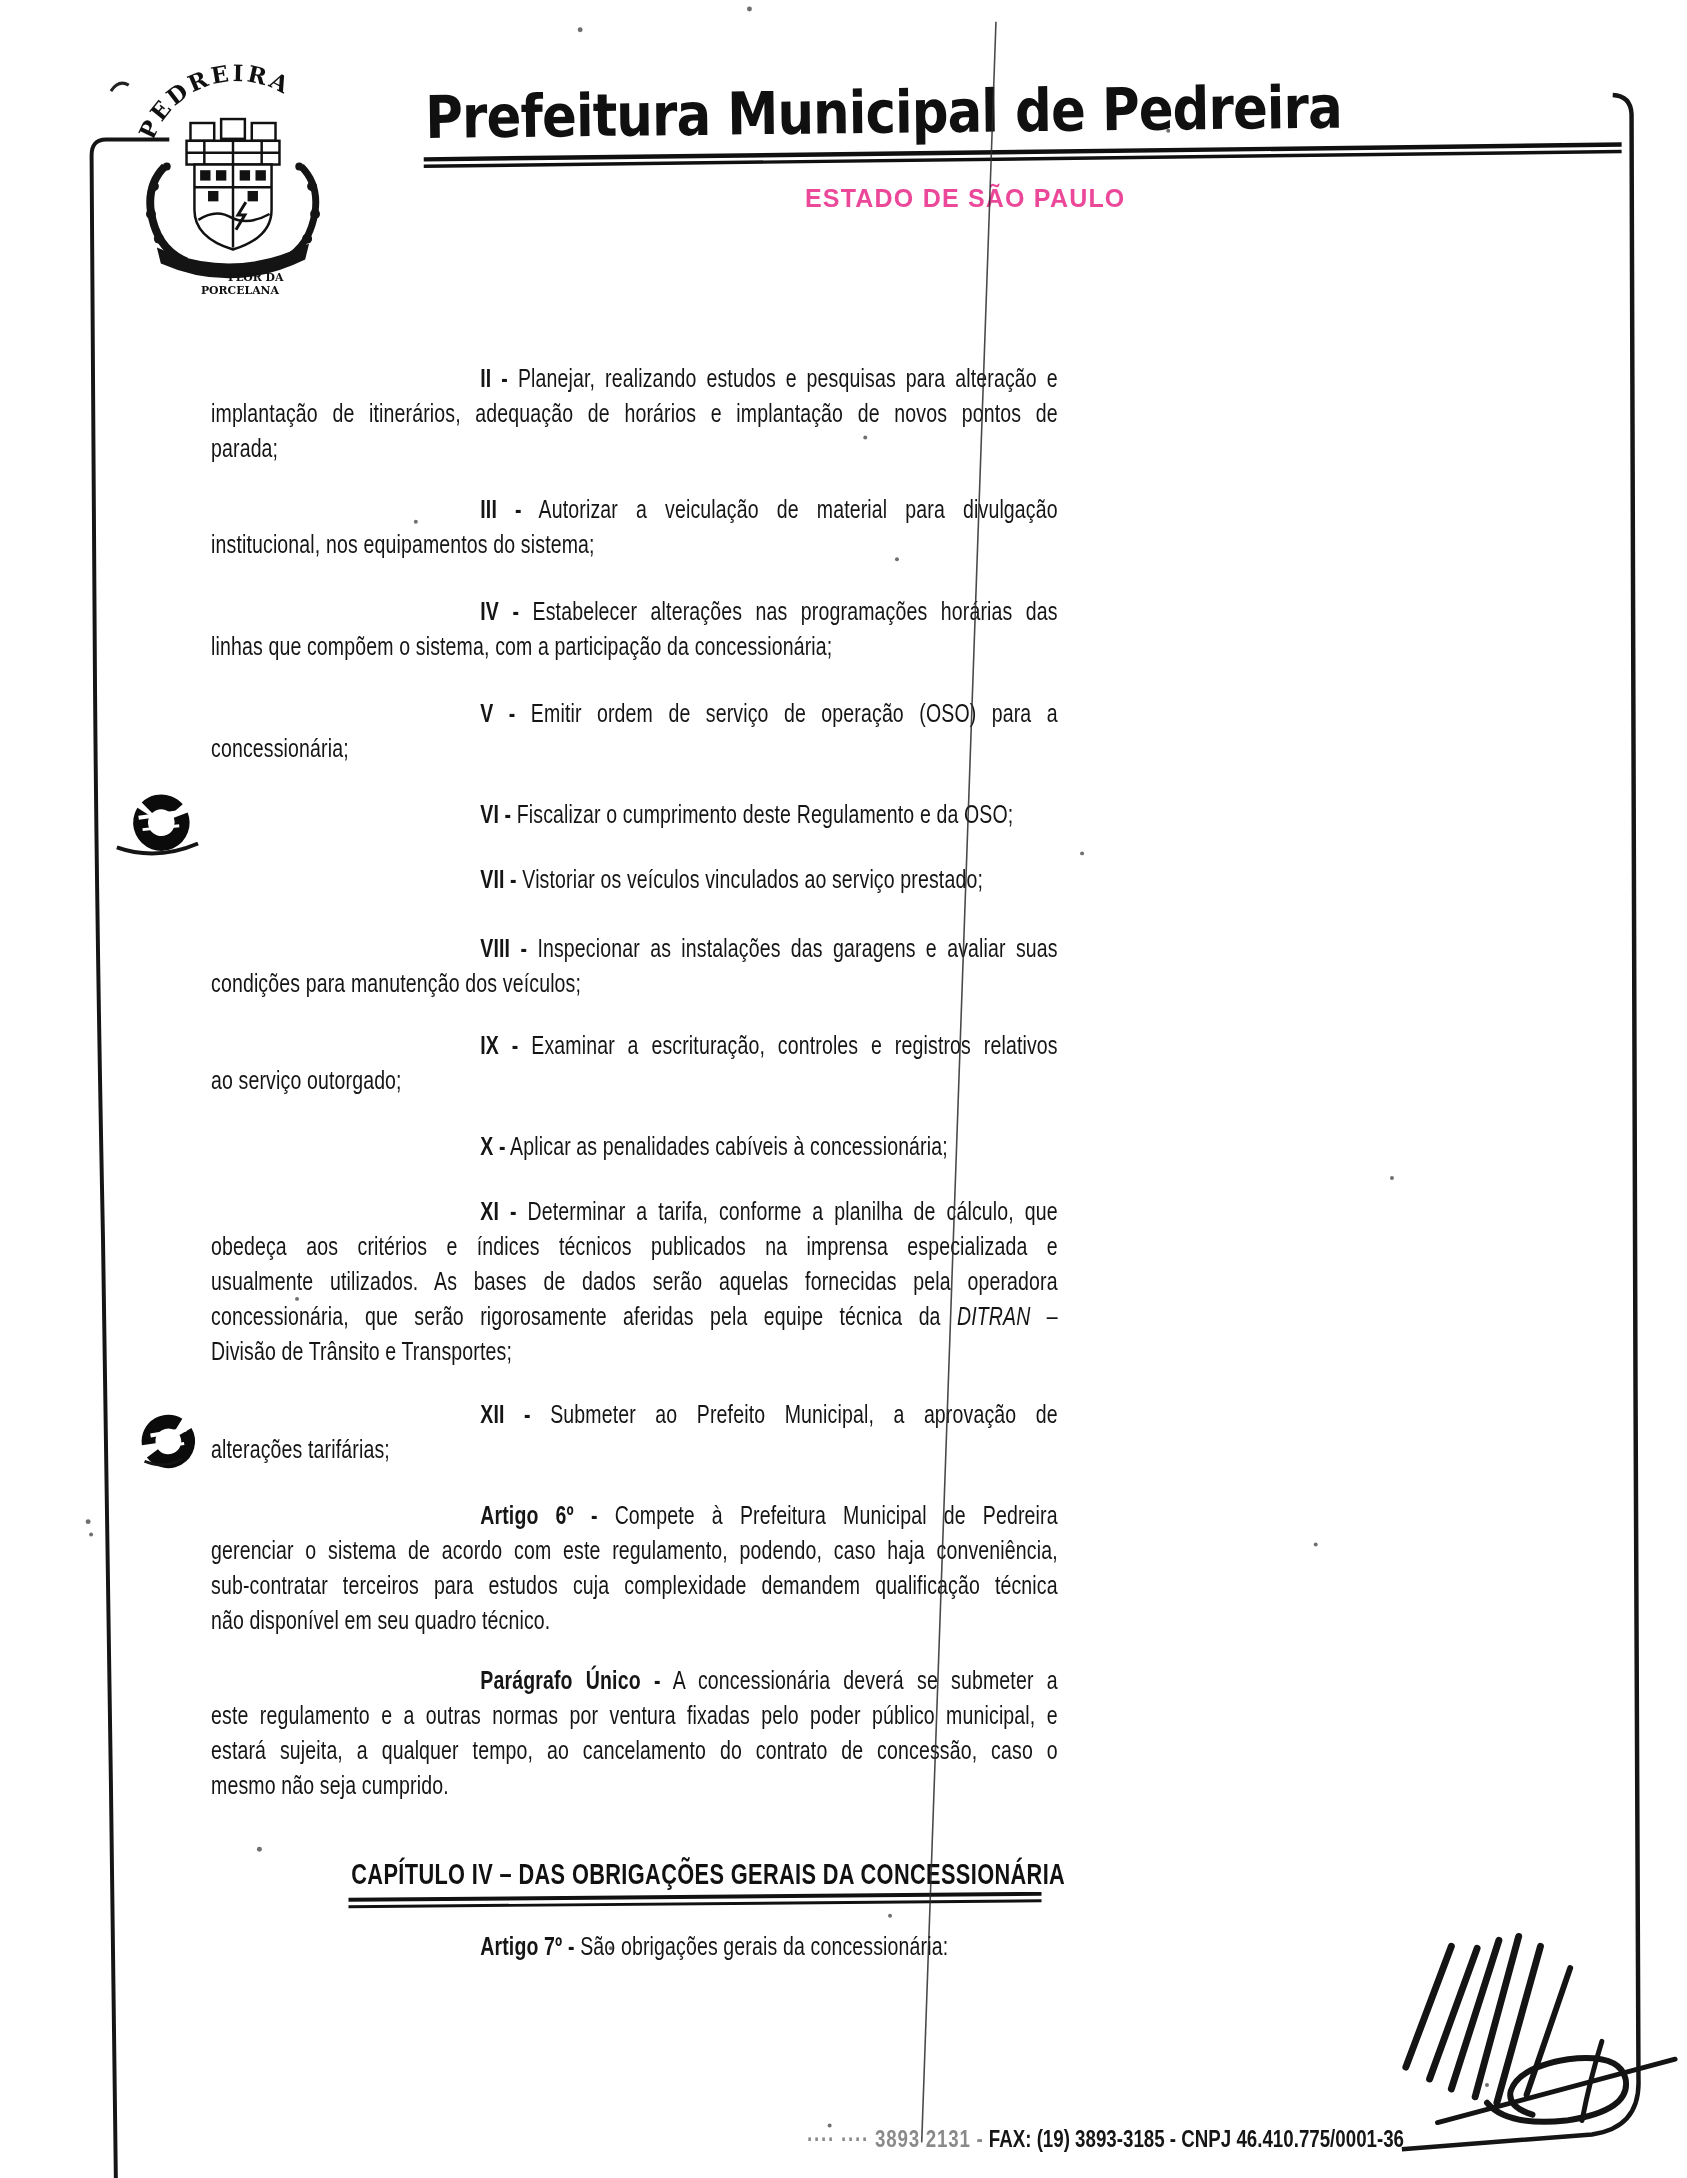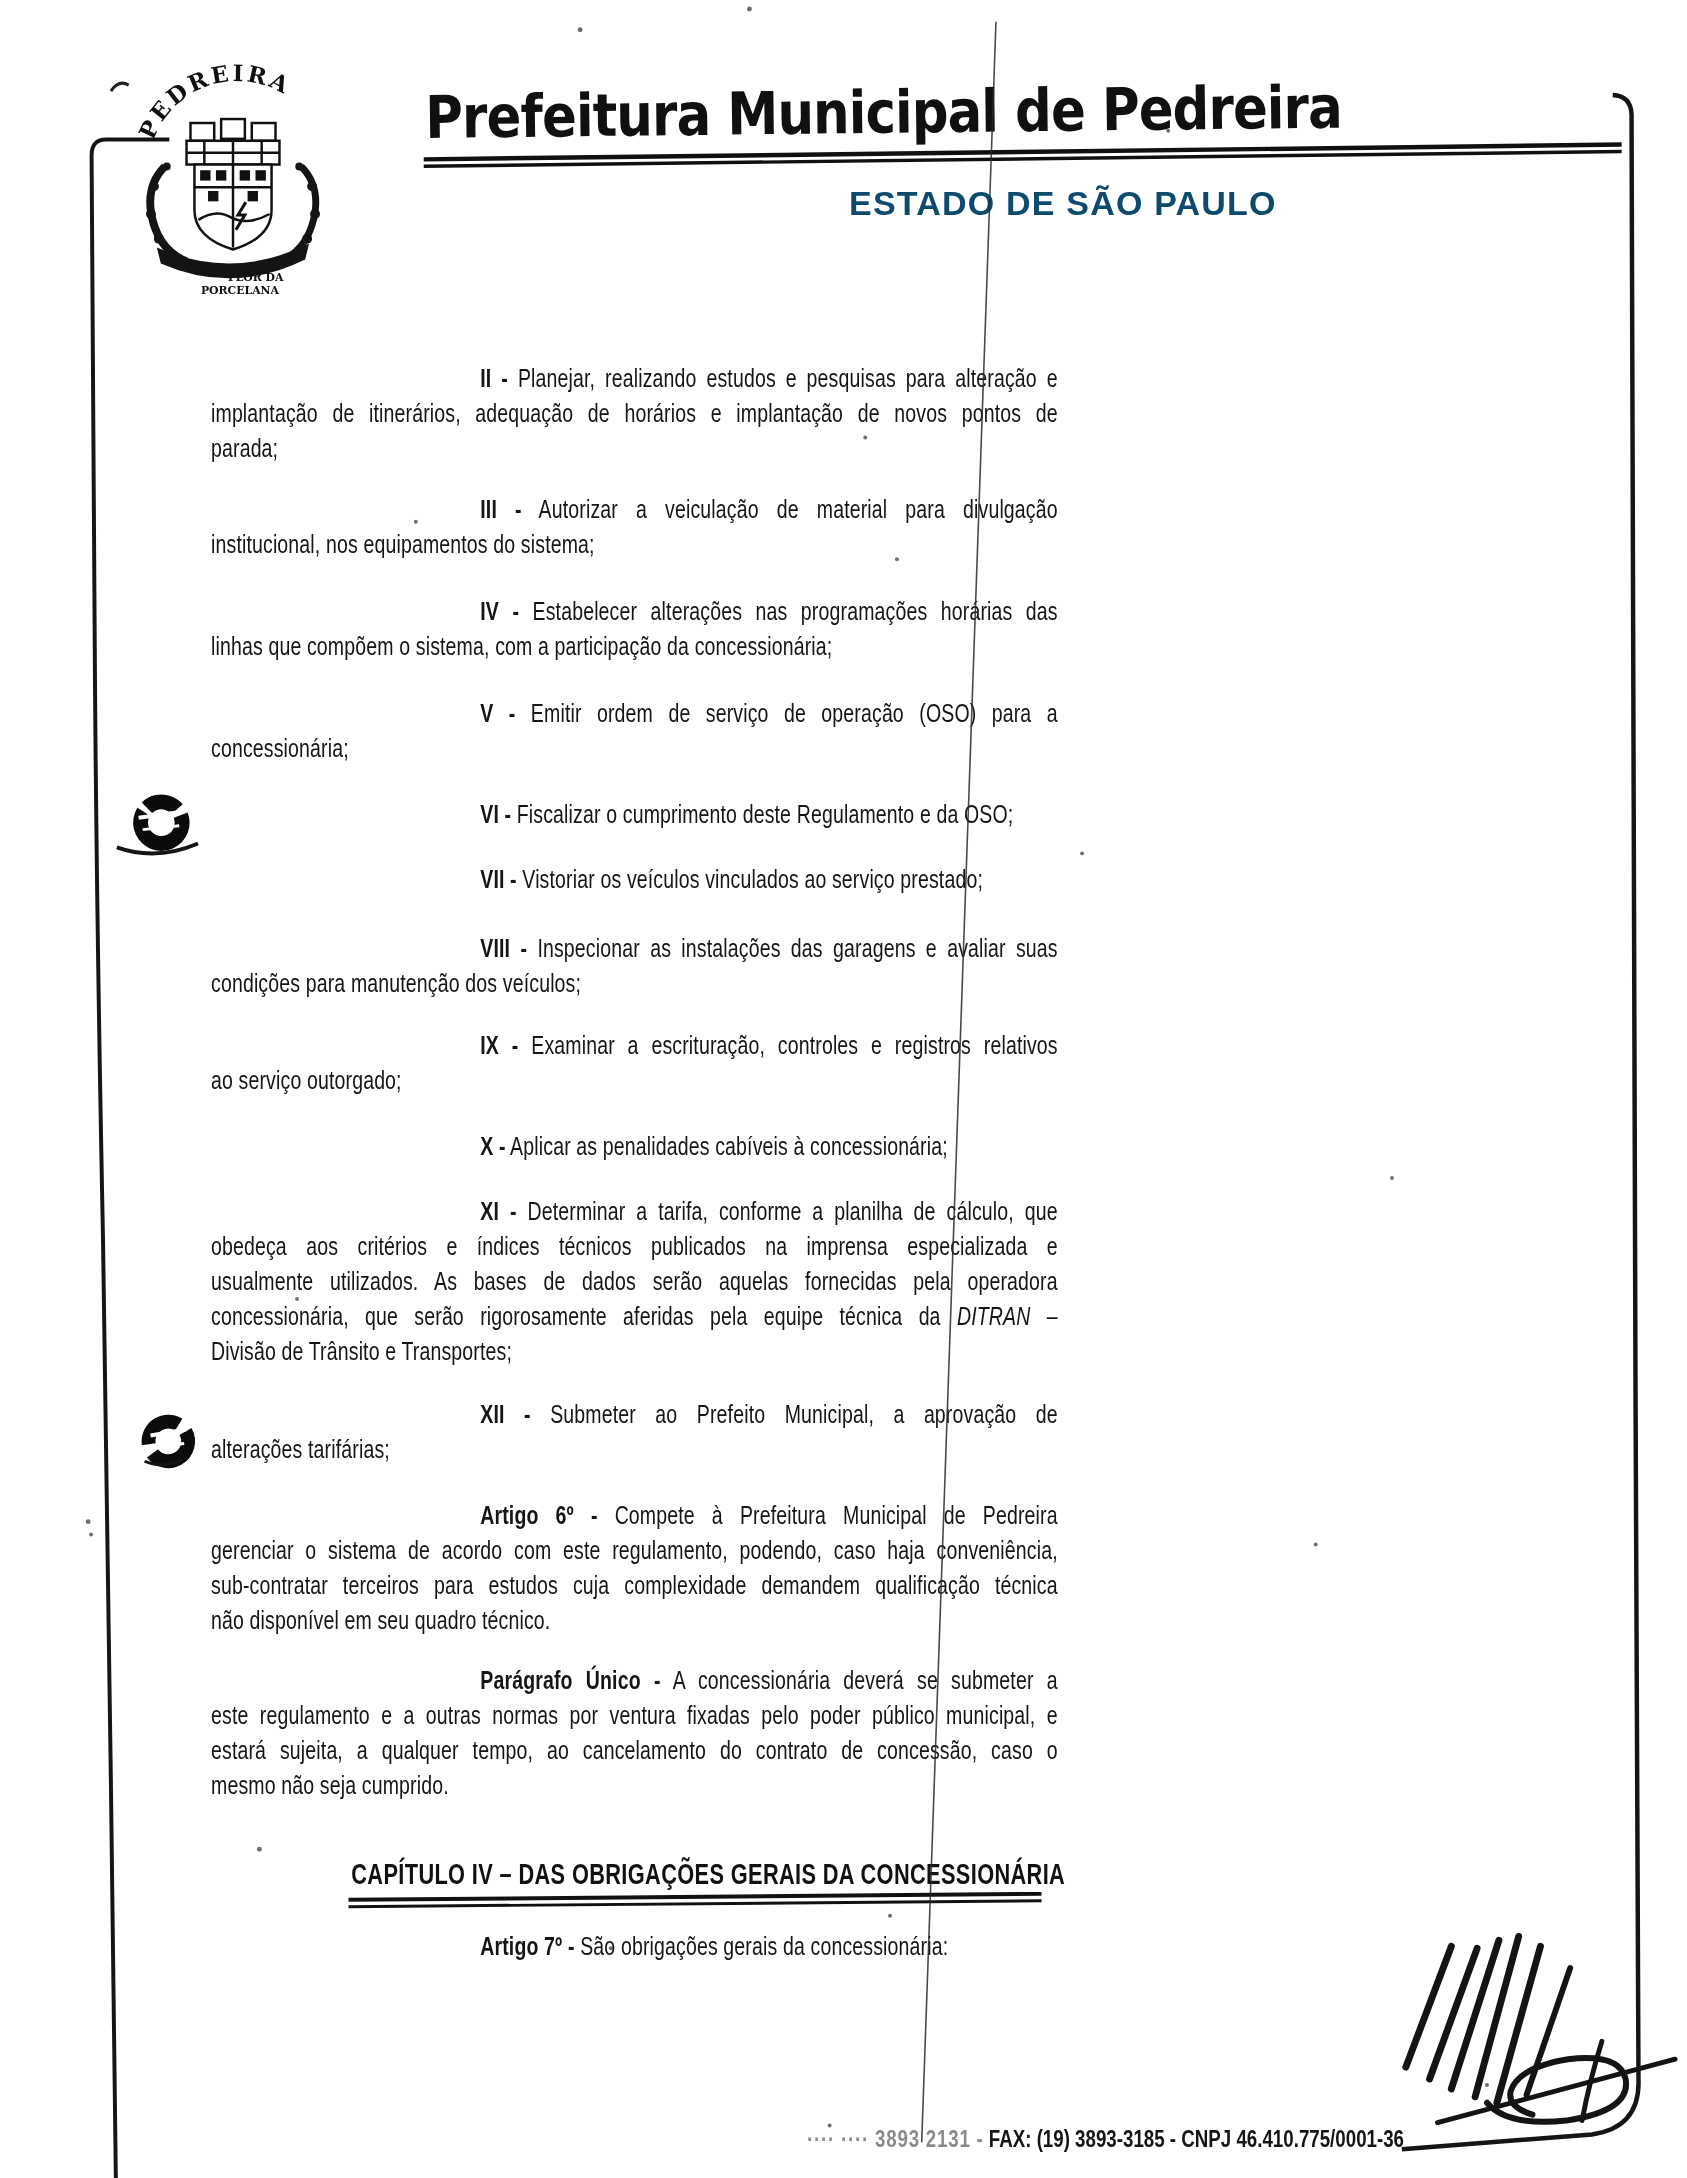--- a/index.html
+++ b/index.html
@@ -10,22 +10,22 @@
   }
   
   .emblem{position:absolute;left:129px;top:36px;z-index:2;}
   .page-title{
     position:absolute;left:425px;top:83px;z-index:3;
     font-family:"DejaVu Sans",sans-serif;font-weight:700;font-size:59px;
     letter-spacing:-1px;white-space:nowrap;color:#101010;
     transform:rotate(-0.65deg) scaleX(0.87);transform-origin:0 0;
   }
   .page-subtitle{
-    position:absolute;left:849px;top:184px;z-index:3;
-    font-weight:700;font-size:34px;letter-spacing:1.2px;white-space:nowrap;color:#0c4a6e;
+    position:absolute;left:805px;top:184px;z-index:3;
+    font-weight:700;font-size:25px;letter-spacing:1.2px;white-space:nowrap;color:#ec4899;
   }
   
   .textcol{
     position:absolute;left:211px;top:0;width:1129px;height:2178px;z-index:1;
     transform:scaleX(0.75);transform-origin:0 0;
     font-size:26px;line-height:35px;letter-spacing:0.2px;color:#151515;
   }
   .para{position:absolute;left:0;width:1129px;}
   .line{text-align:justify;text-align-last:justify;}
   .line.natural{text-align:left;text-align-last:auto;}

